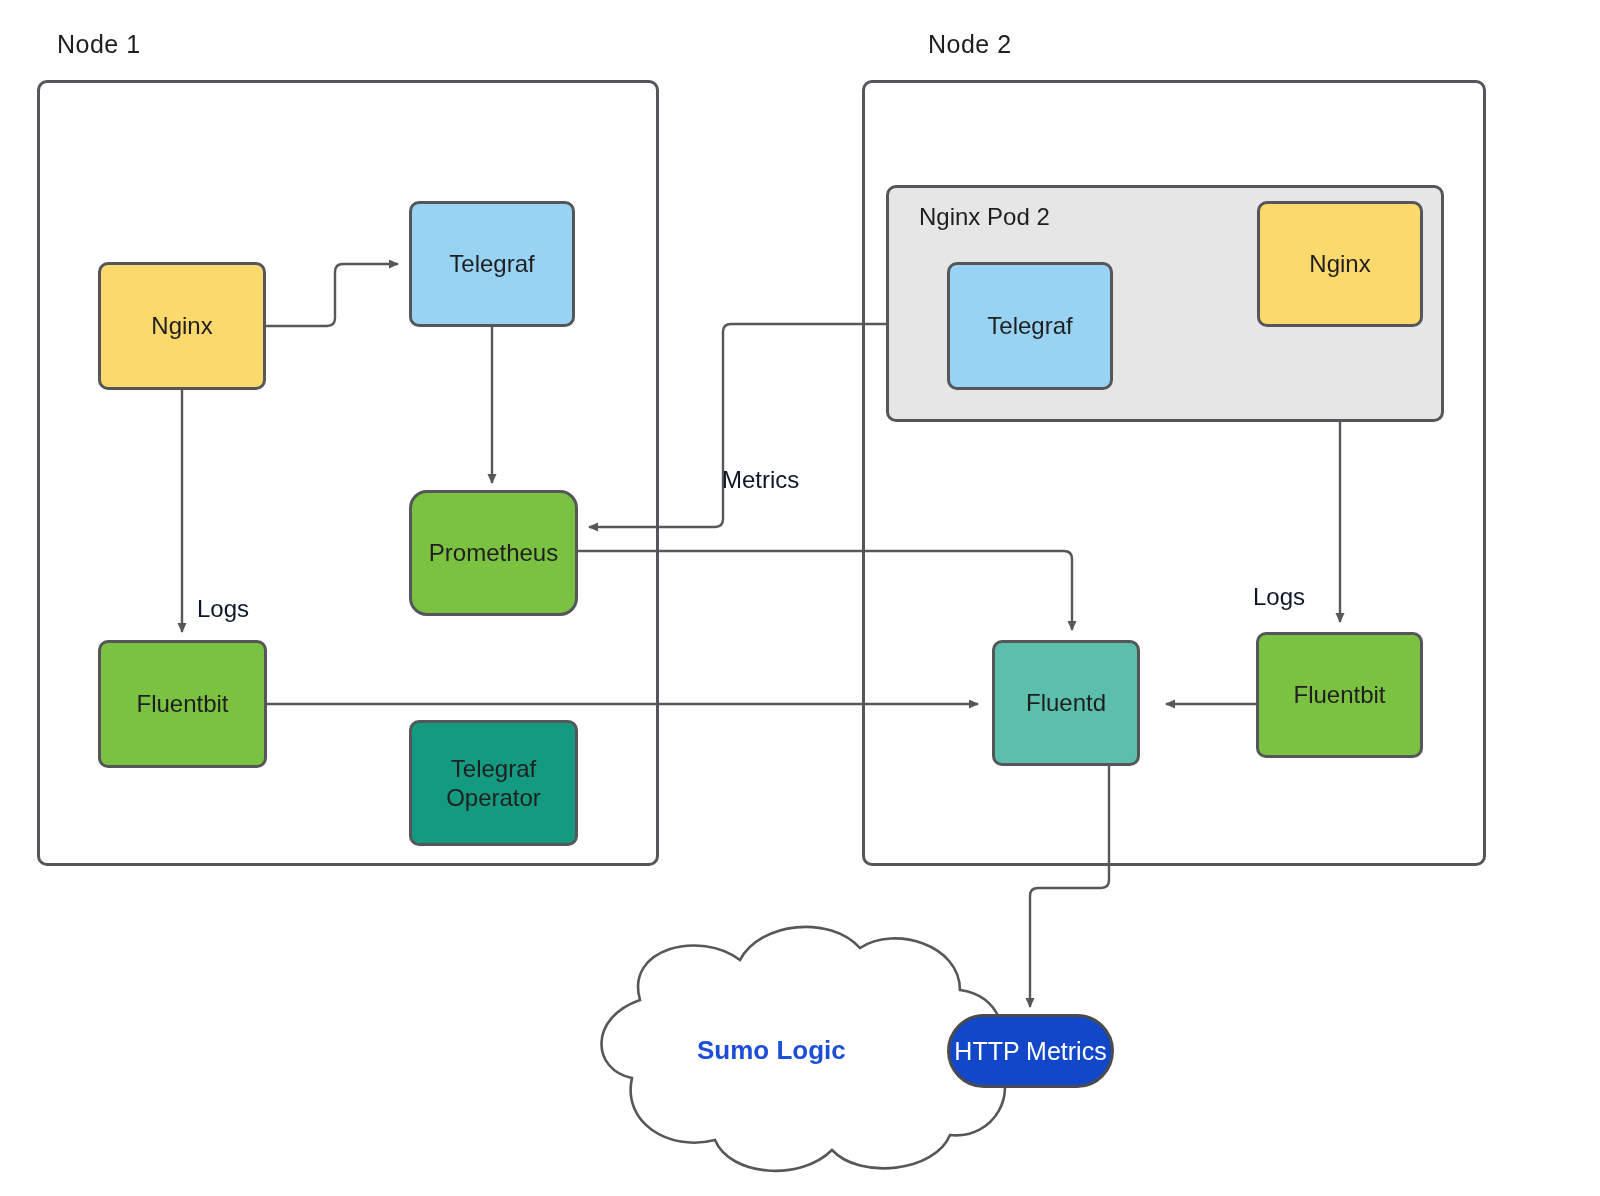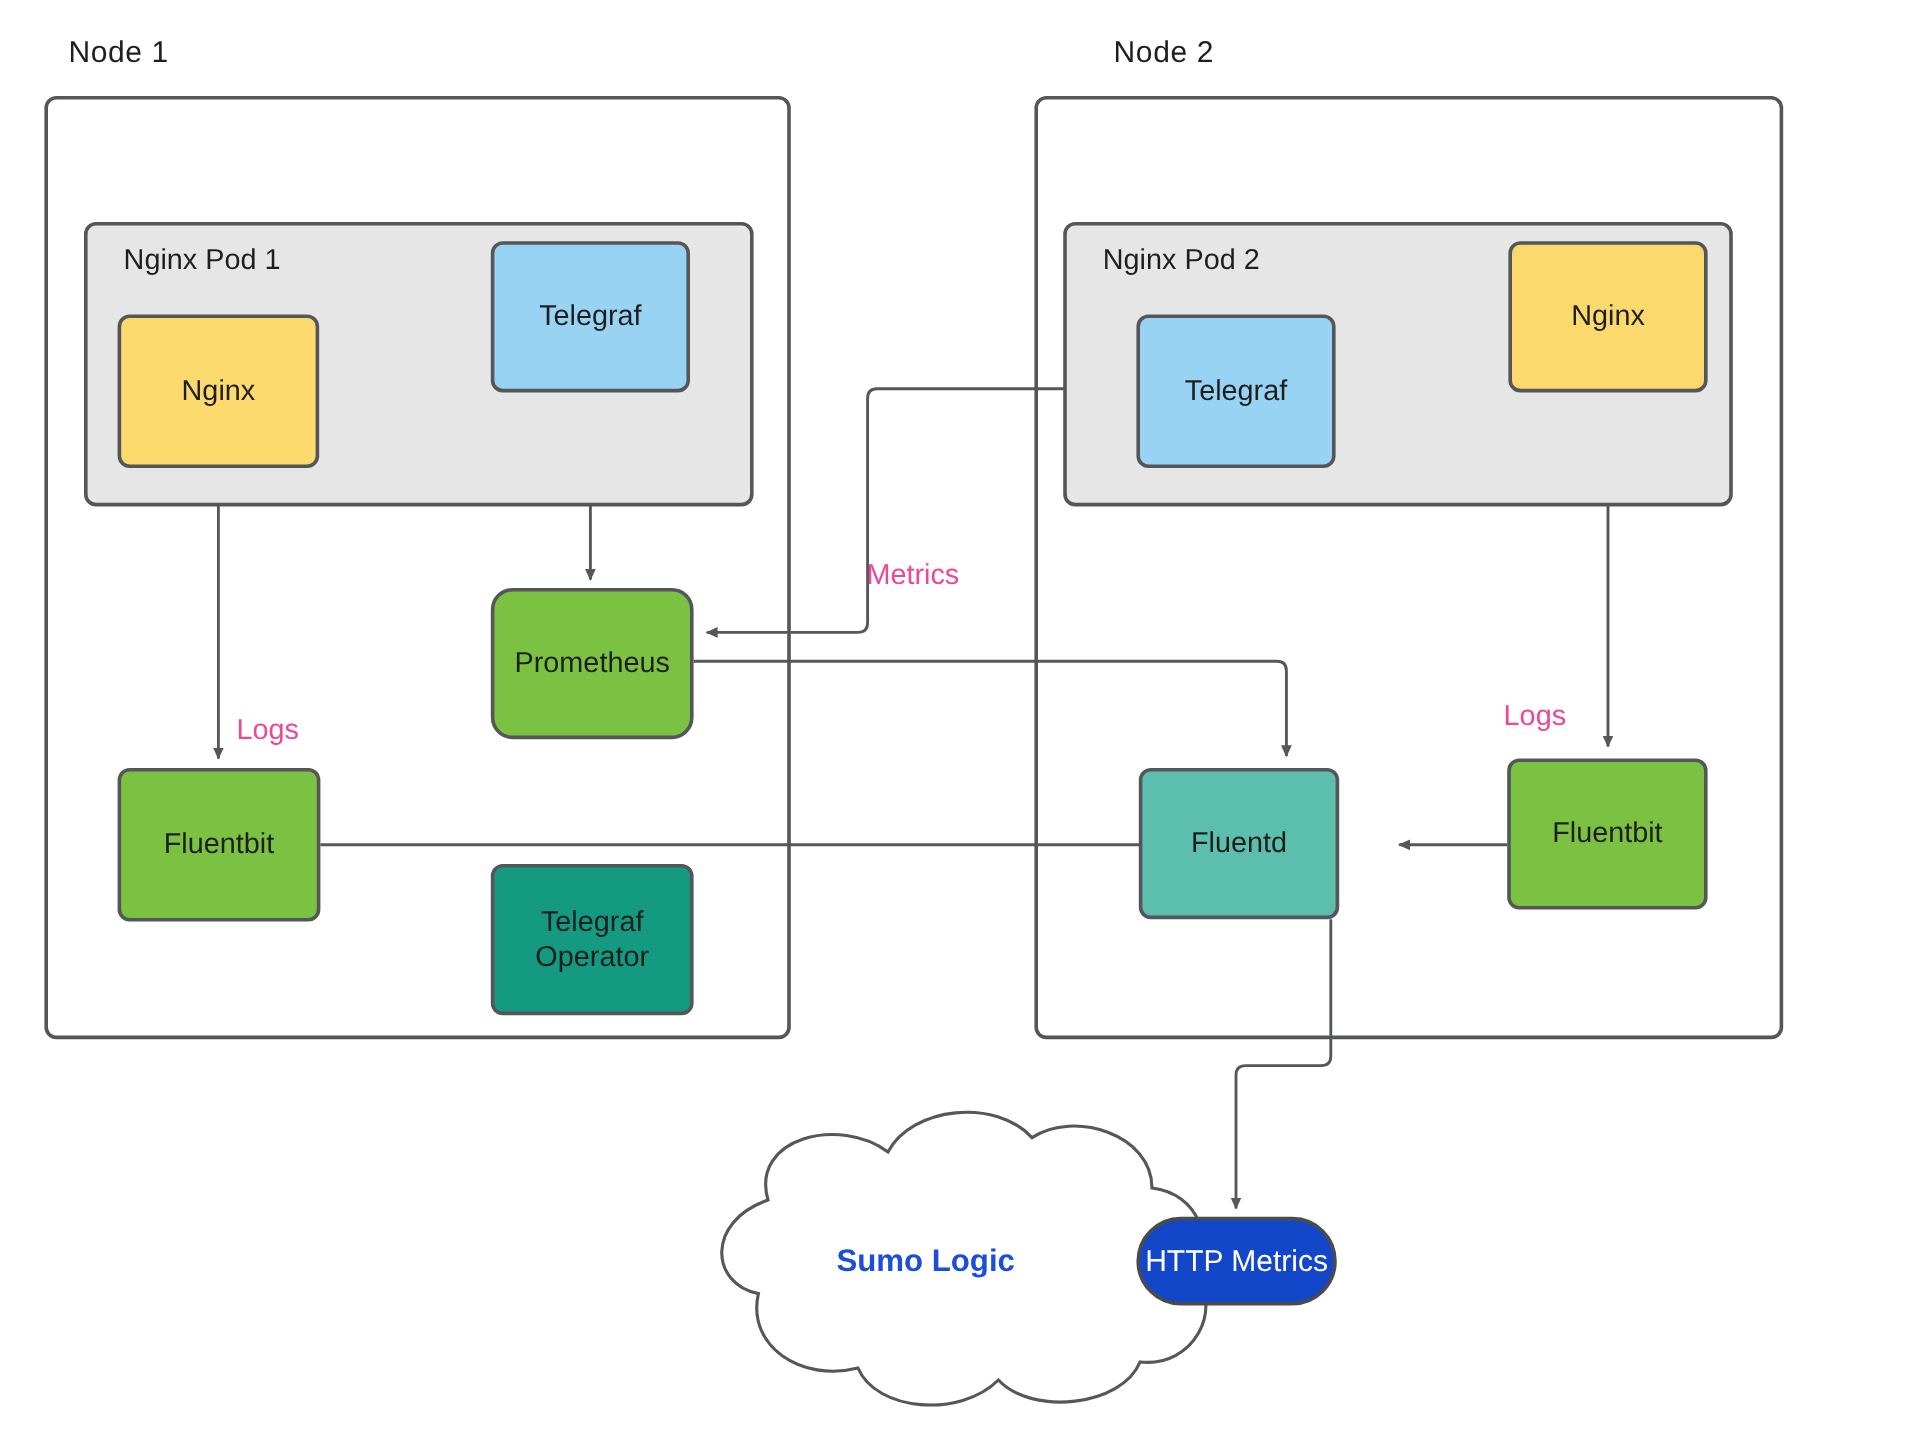--- a/index.html
+++ b/index.html
@@ -70,21 +70,21 @@
   }
   .svc.yellow  { background: #fbd96c; }
   .svc.blue    { background: #98d3f4; }
   .svc.green   { background: #7cc242; }
   .svc.teal    { background: #5cbfad; }
   .svc.dkteal  { background: #149a80; }
   .svc .lbl { display: block; }
   .edge-label {
     position: absolute;
     font-size: 24px;
-    color: #ec4899;
+    color: #0f172a;
     background: transparent;
     white-space: nowrap;
   }
   .cloud-label {
     position: absolute;
     font-size: 26px;
     font-weight: bold;
     color: #1d4ed8;
     white-space: nowrap;
   }
@@ -145,23 +145,20 @@
         C 1020,1090 995,1140 950,1135
         C 935,1172 860,1180 832,1150
         C 800,1182 730,1176 715,1140
         C 668,1152 622,1122 632,1078
         C 592,1070 588,1018 640,1000 Z" fill="#ffffff" stroke="#565759" stroke-width="2.6"></path>
   </svg>
 
   <div class="node-label" style="left:57px; top:30px;">Node  1</div>
   <div class="node-box" style="left:37px; top:80px; width:622px; height:786px;"></div>
 
-  <div class="pod-box" style="left:70px; top:185px; width:558px; height:237px;">
-    <div class="pod-title">Nginx Pod 1</div>
-  </div>
 
   <div class="svc yellow" style="left:98px; top:262px; width:168px; height:128px;">
     <span class="lbl">Nginx</span>
   </div>
 
   <div class="svc blue" style="left:409px; top:201px; width:166px; height:126px;">
     <span class="lbl">Telegraf</span>
   </div>
 
   <div class="svc green" style="left:409px; top:490px; width:169px; height:126px;border-radius:18px;">
@@ -189,21 +186,21 @@
   </div>
 
   <div class="svc blue" style="left:947px; top:262px; width:166px; height:128px;">
     <span class="lbl">Telegraf</span>
   </div>
 
   <div class="svc yellow" style="left:1257px; top:201px; width:166px; height:126px;">
     <span class="lbl">Nginx</span>
   </div>
 
-  <div class="svc teal" style="left:949px; top:640px; width:167px; height:126px;">
+  <div class="svc teal" style="left:992px; top:640px; width:148px; height:126px;">
     <span class="lbl">Fluentd</span>
   </div>
 
   <div class="svc green" style="left:1256px; top:632px; width:167px; height:126px;">
     <span class="lbl">Fluentbit</span>
   </div>
 
   <div class="edge-label" style="left:1253px; top:583px;">Logs</div>
 
   <div class="edge-label" style="left:722px; top:466px;">Metrics</div>

